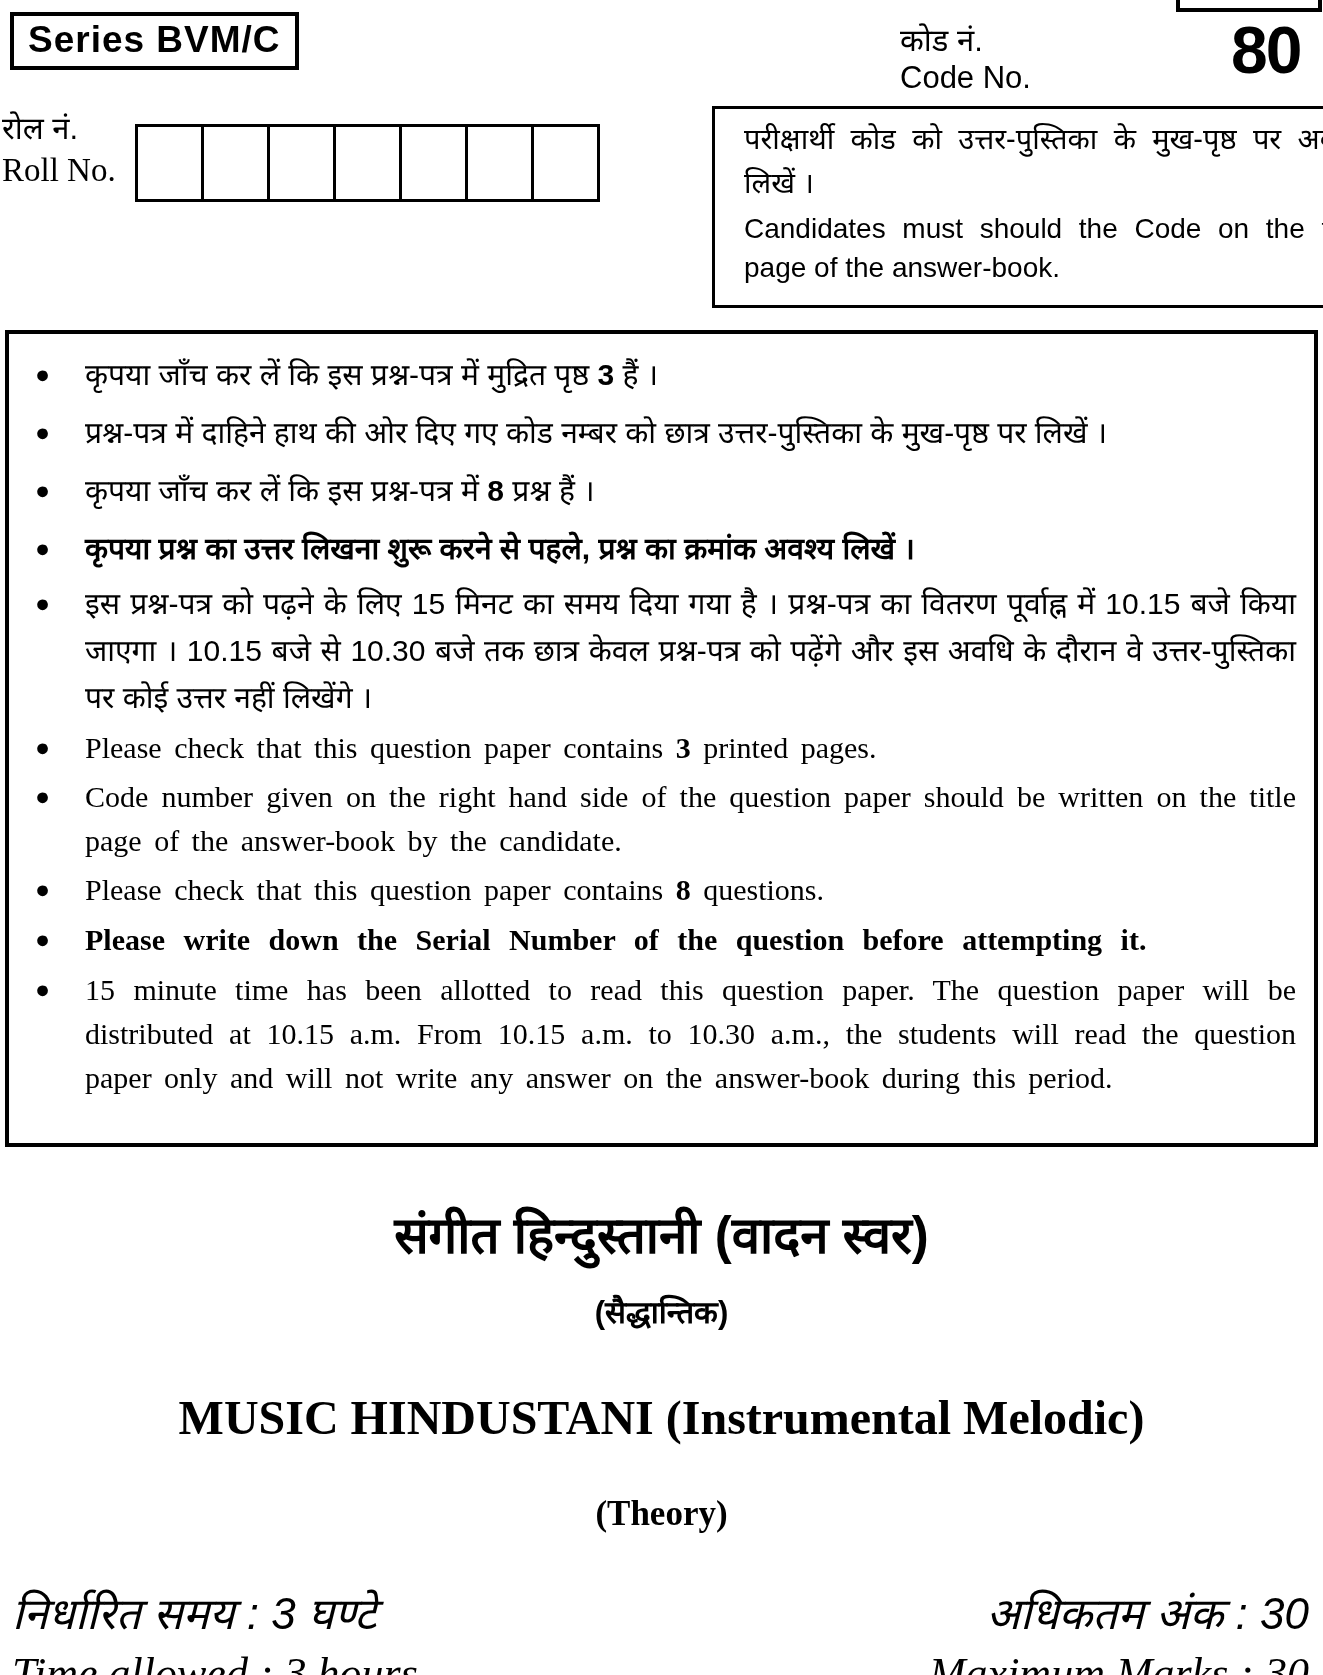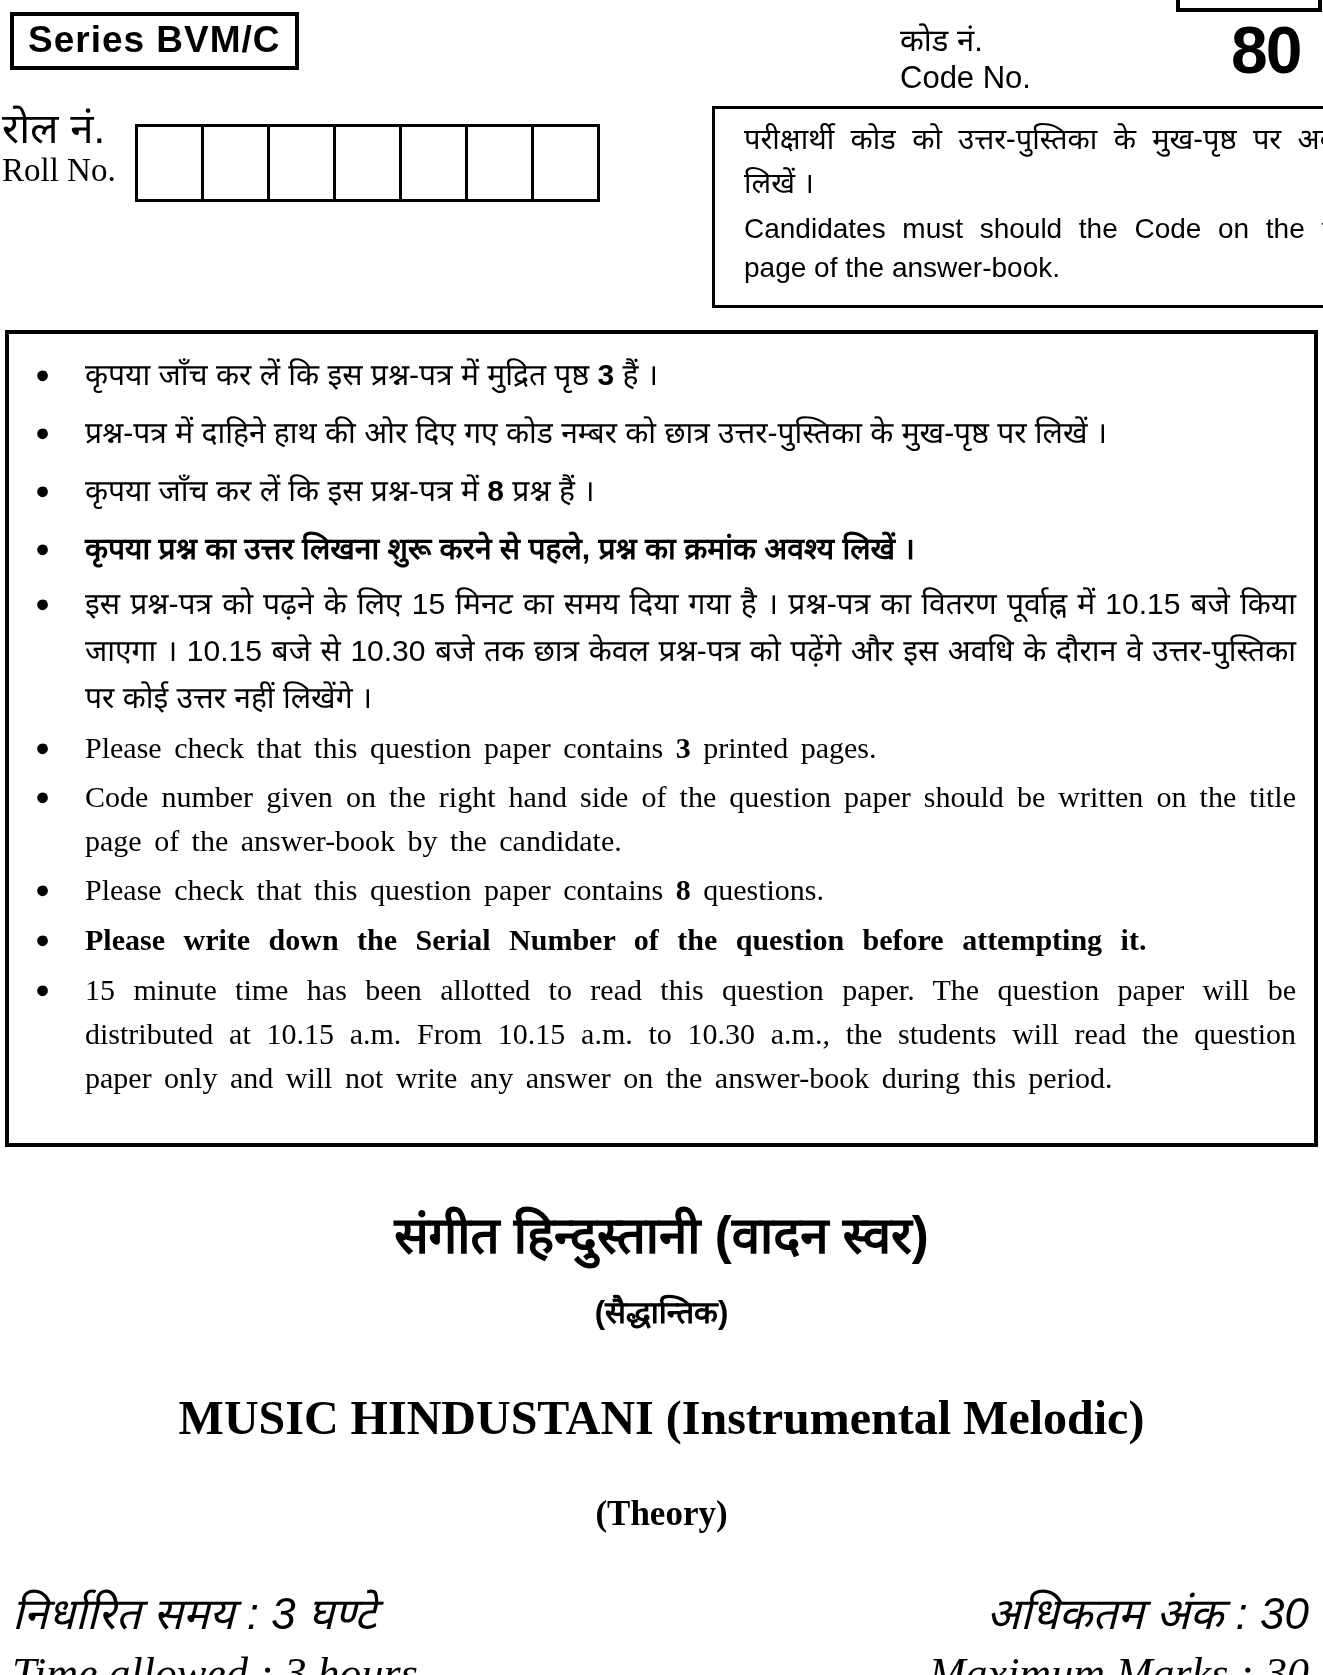--- a/index.html
+++ b/index.html
@@ -21,21 +21,21 @@
   .code-labels{
     position:absolute;left:900px;top:22px;width:326px;text-align:left;
     font-weight:normal;font-size:31px;line-height:37px;
   }
   .code-number{
     position:absolute;left:1231px;top:12px;font-size:66px;font-weight:bold;
     letter-spacing:-2px;
   }
 
   
-  .roll-hi{position:absolute;left:2px;top:110px;font-size:42px;line-height:38px}
+  .roll-hi{position:absolute;left:2px;top:110px;font-size:31px;line-height:38px}
   .roll-en{position:absolute;left:2px;top:152px;font-size:33px;font-family:"Liberation Serif",serif}
   .roll-boxes{position:absolute;left:135px;top:124px;display:flex}
   .roll-cell{width:63px;height:72px;border:3px solid #000;margin-right:-3px;background:#fff}
 
   
   .cand-box{
     position:absolute;left:712px;top:106px;width:668px;height:202px;
     border:3px solid #000;box-sizing:border-box;padding:8px 12px 0 29px;
   }
   .cand-hi{font-size:29px;line-height:44px;text-align:justify}

